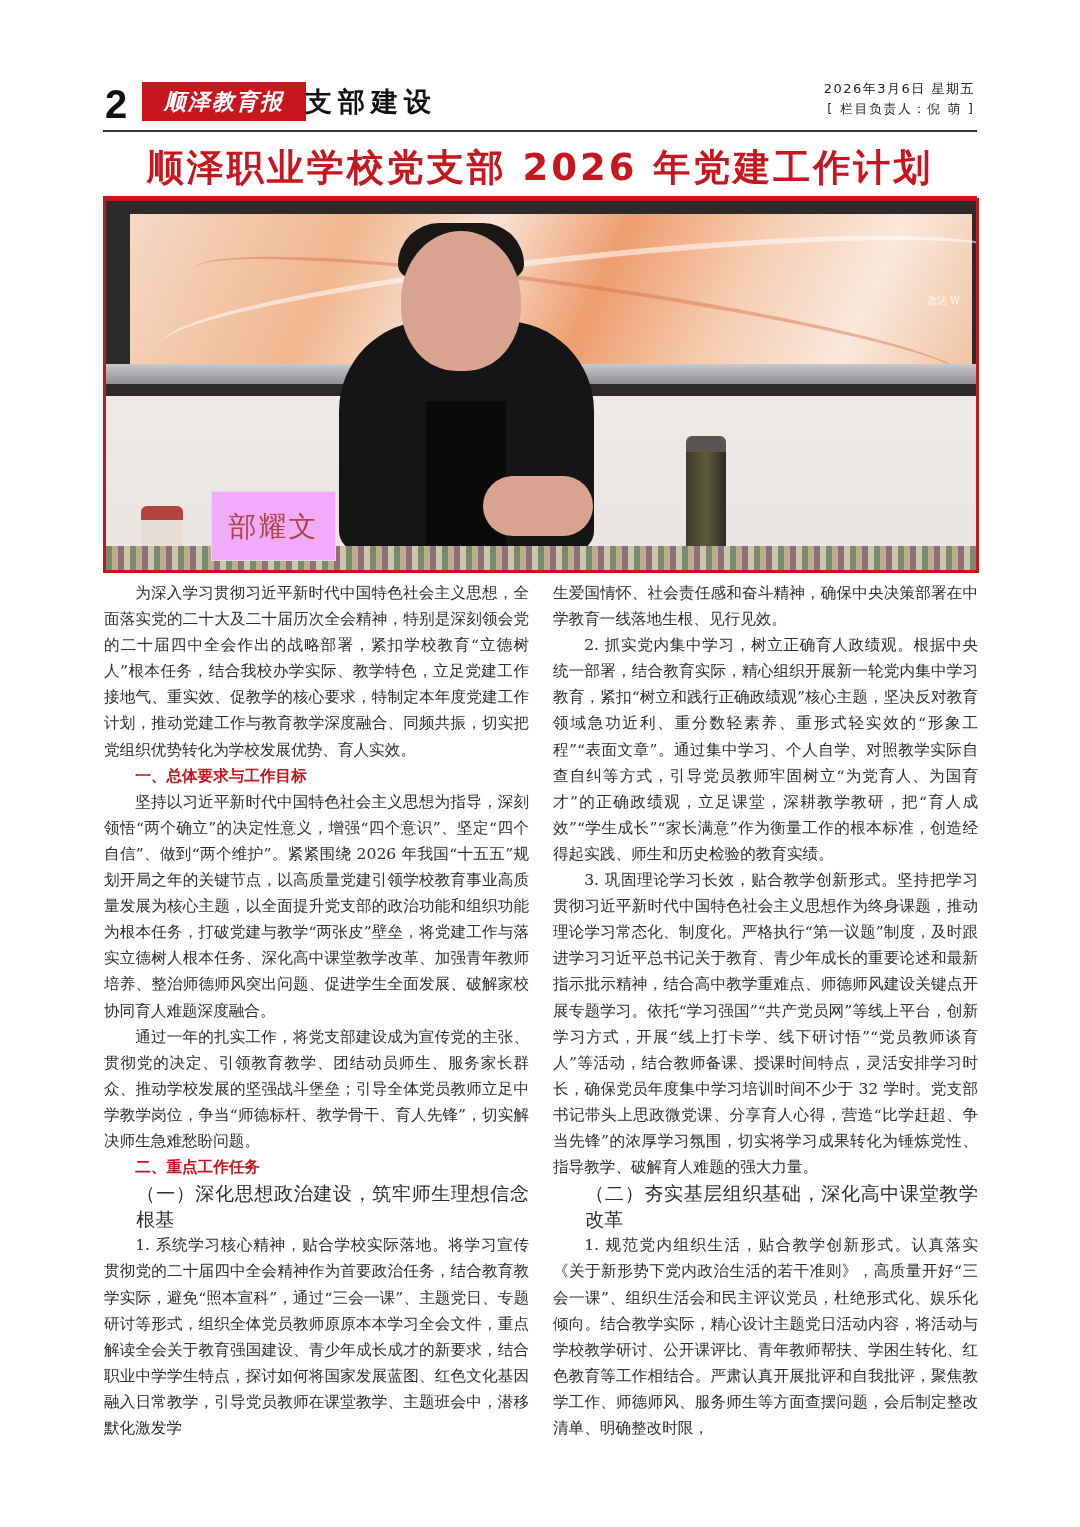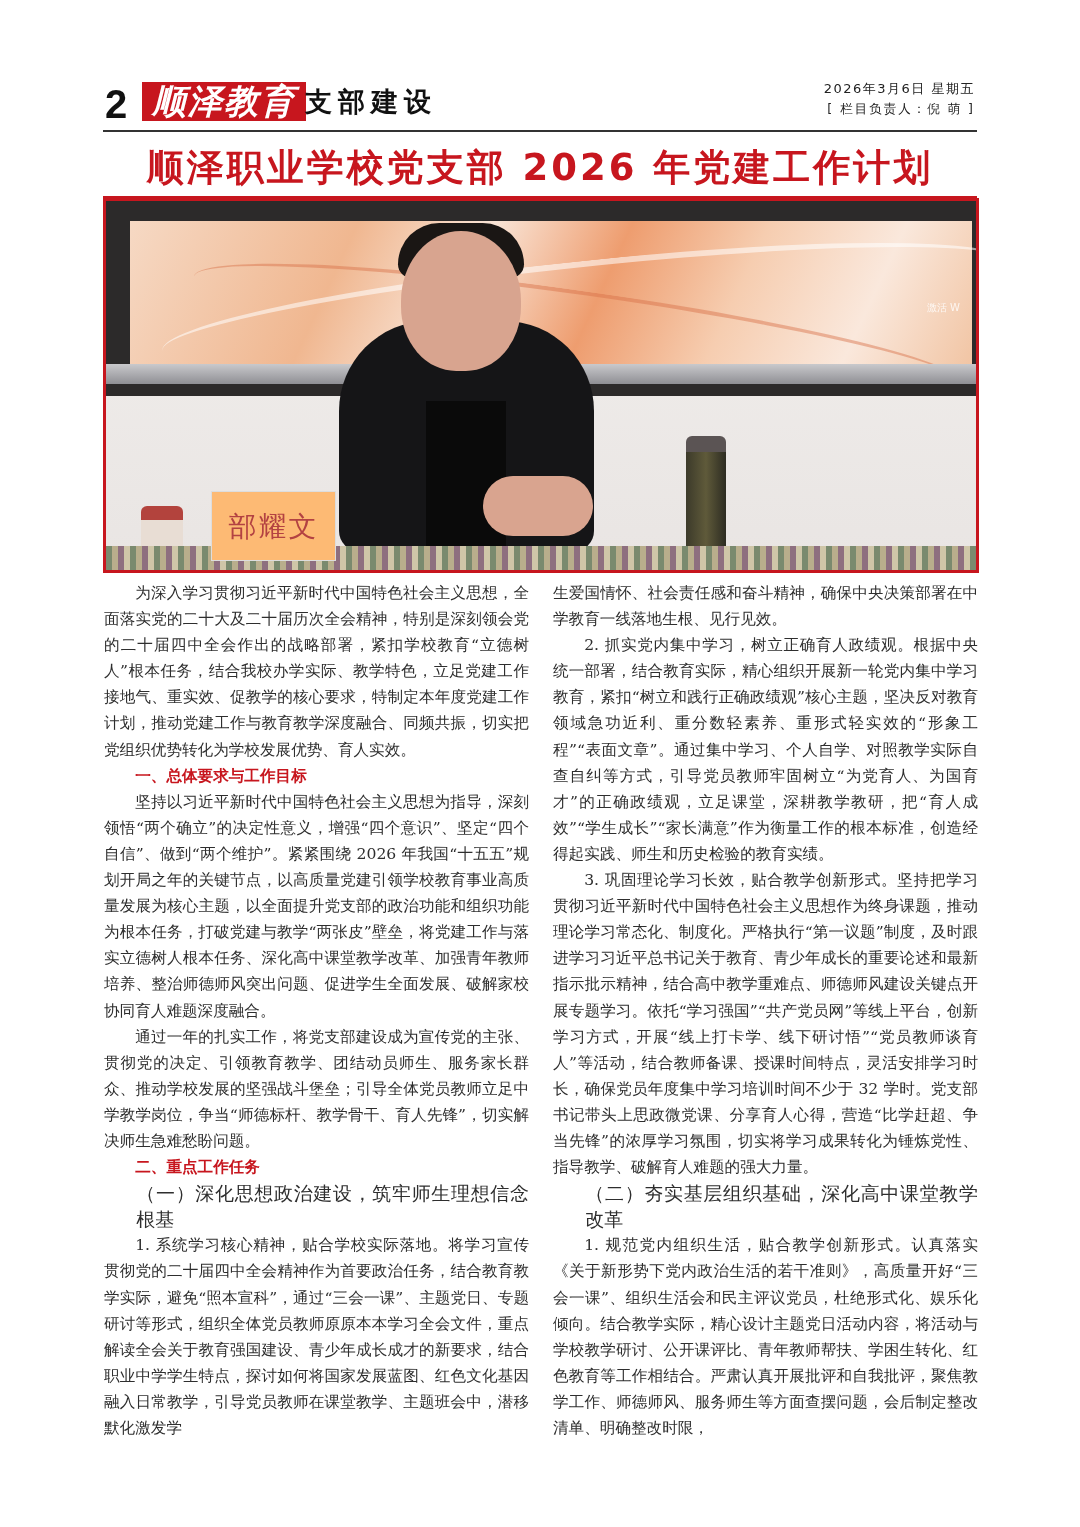--- a/index.html
+++ b/index.html
@@ -1,44 +1,44 @@
 <!DOCTYPE html>
 <html><head>
 <meta charset="utf-8">
 <style>
   * { box-sizing: border-box; margin: 0; padding: 0; }
   html, body { width: 1080px; height: 1527px; background: #ffffff; overflow: hidden; }
   body { font-family: "DejaVu Serif", "Liberation Serif", serif; color: #2b2b2b; position: relative; }
 
   .masthead { position: absolute; left: 105px; top: 78px; width: 870px; height: 52px; }
   .page-num { position: absolute; left: 0; top: 4px; font-family: "Liberation Sans", "DejaVu Sans", sans-serif; font-weight: bold; font-size: 40px; line-height: 44px; color: #111; }
-  .paper-name { position: absolute; left: 37px; top: 4px; width: 164px; height: 39px; background: #c7161e; color: #ffffff; font-family: "DejaVu Serif", serif; font-weight: bold; font-style: italic; font-size: 34px; line-height: 39px; text-align: center; letter-spacing: 2px; }
+  .paper-name { position: absolute; left: 37px; top: 4px; width: 164px; height: 39px; background: #c7161e; color: #ffffff; font-family: "DejaVu Serif", serif; font-weight: bold; font-style: italic; font-size: 22px; line-height: 39px; text-align: center; letter-spacing: 2px; }
   .section-name { position: absolute; left: 200px; top: 5px; font-family: "DejaVu Sans", sans-serif; font-weight: bold; font-size: 27px; line-height: 38px; color: #111; letter-spacing: 6px; }
   .date-line { position: absolute; right: 0; top: 2px; font-family: "DejaVu Sans", sans-serif; font-size: 13px; line-height: 18px; color: #222; letter-spacing: 1.5px; text-align: left; }
   .editor-line { position: absolute; right: 0; top: 22px; font-family: "DejaVu Sans", sans-serif; font-size: 12.5px; line-height: 18px; color: #222; letter-spacing: 2px; text-align: right; margin-left: 32px; }
   .rule-top { position: absolute; left: 103px; top: 130px; width: 874px; height: 2px; background: #333; }
 
   .headline { position: absolute; left: 103px; top: 140px; width: 874px; height: 56px; text-align: center; font-family: "DejaVu Sans", sans-serif; font-weight: bold; font-size: 37px; line-height: 56px; color: #c7161e; letter-spacing: 3px; white-space: nowrap; }
   .rule-headline { position: absolute; left: 103px; top: 196px; width: 874px; height: 2px; background: #c7161e; }
 
   .photo { position: absolute; left: 103px; top: 198px; width: 876px; height: 375px; border: 3px solid #c7161e; overflow: hidden; background: #ece8e6; }
   .photo .wall { position: absolute; inset: 0; background: linear-gradient(180deg, #f2efed 0%, #e9e5e3 100%); }
   .photo .screen { position: absolute; left: 0; top: 0; width: 100%; height: 195px; background: #2c2a2a; }
-  .photo .screen-inner { position: absolute; left: 24px; top: 20px; right: 4px; height: 158px; background: linear-gradient(115deg, #f6d9c4 0%, #f0b790 25%, #f9e4d6 40%, #ee9d6f 55%, #f6cdb0 70%, #fae8dc 85%, #f1c3a1 100%); padding-left: 21px; }
+  .photo .screen-inner { position: absolute; left: 24px; top: 13px; right: 4px; height: 158px; background: linear-gradient(115deg, #f6d9c4 0%, #f0b790 25%, #f9e4d6 40%, #ee9d6f 55%, #f6cdb0 70%, #fae8dc 85%, #f1c3a1 100%); padding-left: 21px; }
   .photo .ribbon { position: absolute; left: 30px; top: 40px; width: 850px; height: 90px; border-radius: 50%; border-top: 6px solid rgba(255,255,255,0.55); transform: rotate(-6deg); }
   .photo .ribbon2 { position: absolute; left: 60px; top: 70px; width: 780px; height: 80px; border-radius: 50%; border-top: 4px solid rgba(214,110,70,0.45); transform: rotate(8deg); }
   .photo .screen-text { position: absolute; right: 12px; top: 80px; font-family: "DejaVu Sans", sans-serif; font-size: 10px; color: rgba(255,255,255,0.8); }
   .photo .bezel { position: absolute; left: 0; top: 163px; width: 100%; height: 20px; background: linear-gradient(180deg,#c9c9cc,#8f8f94); }
   .photo .person-body { position: absolute; left: 233px; top: 120px; width: 255px; height: 230px; background: #151517; border-radius: 90px 90px 20px 20px; }
   .photo .person-inner { position: absolute; left: 320px; top: 200px; width: 80px; height: 150px; background: #0a0a0a; }
   .photo .head { position: absolute; left: 295px; top: 30px; width: 120px; height: 140px; background: #d8a48f; border-radius: 50% 50% 46% 46%; }
   .photo .hair { position: absolute; left: 292px; top: 22px; width: 126px; height: 55px; background: #1a1614; border-radius: 60px 60px 20px 20px; }
   .photo .hands { position: absolute; left: 377px; top: 275px; width: 110px; height: 60px; background: #d9a48f; border-radius: 30px; }
   .photo .table { position: absolute; left: 0; top: 345px; width: 100%; height: 30px; background: repeating-linear-gradient(90deg, #7a8a6e 0 6px, #b9ae8c 6px 12px, #8e6f7f 12px 18px, #cfc6a8 18px 24px); }
-  .photo .nameplate { position: absolute; left: 105px; top: 290px; width: 125px; height: 70px; background: #fdba74; border: 1px solid #ddd; font-family: Liberation Sans, sans-serif; font-size: 28px; line-height: 70px; color: #b34242; text-align: center; letter-spacing: 2px; }
+  .photo .nameplate { position: absolute; left: 105px; top: 290px; width: 125px; height: 70px; background: #f0abfc; border: 1px solid #ddd; font-family: Liberation Sans, sans-serif; font-size: 28px; line-height: 70px; color: #b34242; text-align: center; letter-spacing: 2px; }
   .photo .cup { position: absolute; left: 35px; top: 305px; width: 42px; height: 55px; background: #e8ddd4; border-top: 14px solid #b3433d; border-radius: 6px; }
   .photo .bottle { position: absolute; left: 580px; top: 235px; width: 40px; height: 120px; background: linear-gradient(90deg,#3c3a2a,#5f5a3a,#2d2c22); border-top: 16px solid #5b5454; border-radius: 6px; }
 
   .col { position: absolute; top: 580px; width: 425px; font-family: "DejaVu Serif", "Liberation Serif", serif; font-size: 15.6px; line-height: 26.1px; color: #2e2e2e; text-align: justify; }
   .col-left { left: 104px; }
   .col-right { left: 553px; }
   .col p { text-indent: 2em; }
   .col p.cont { text-indent: 0; }
   .col h2 { font-family: "DejaVu Sans", sans-serif; font-weight: bold; font-size: 15.6px; line-height: 26.1px; color: #c7161e; padding-left: 2em; }
   .col h3 { font-weight: normal; font-size: 19px; line-height: 26.1px; padding-left: 1.7em; }

